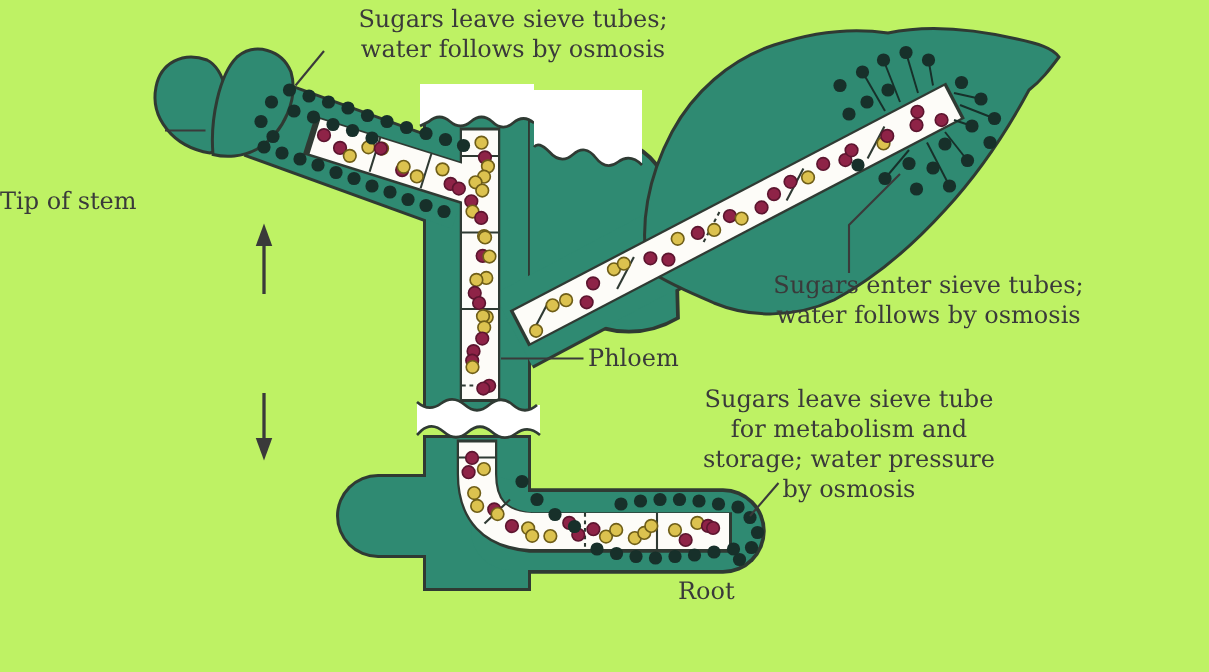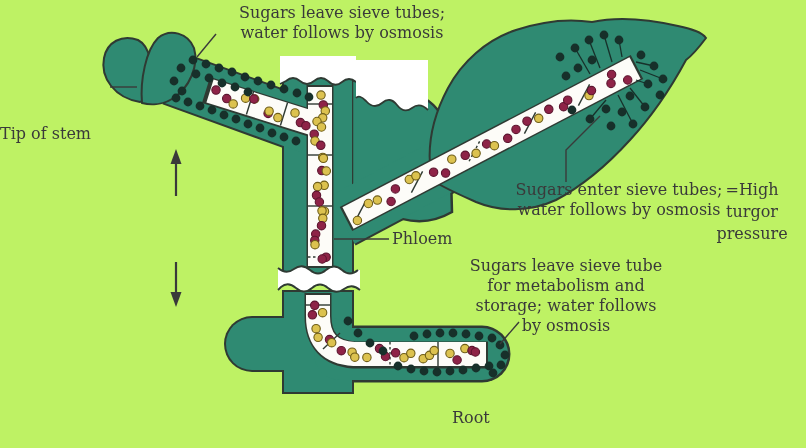--- a/index.html
+++ b/index.html
@@ -284,21 +284,18 @@
       <polygon points="176,307 170.5,292 181.5,292" fill="var(--line)"></polygon>
     </g>
   </svg>
 
   <div class="lbl" style="left:222px;top:3px;width:240px;">Sugars leave sieve tubes;
 water follows by osmosis</div>
   <div class="lbl left" style="left:0;top:76px;margin-top:48px;">Tip of stem</div>
   <div class="lbl left" style="left:392px;top:229px;">Phloem</div>
   <div class="lbl" style="left:496px;top:180px;width:246px;">Sugars enter sieve tubes;
 water follows by osmosis</div>
-  <div class="lbl" style="left:702px;top:179px;width:100px;line-height:22px;">=High
-turgor
-pressure</div>
   <div class="lbl" style="left:448px;top:256px;width:236px;">Sugars leave sieve tube
 for metabolism and
-storage; water follows
+storage; water pressure
 by osmosis</div>
-  <div class="lbl left" style="left:452px;top:384px;margin-top:24px;">Root</div>
+  <div class="lbl left" style="left:452px;top:384px;">Root</div>
 </div>
 
 </body></html>

